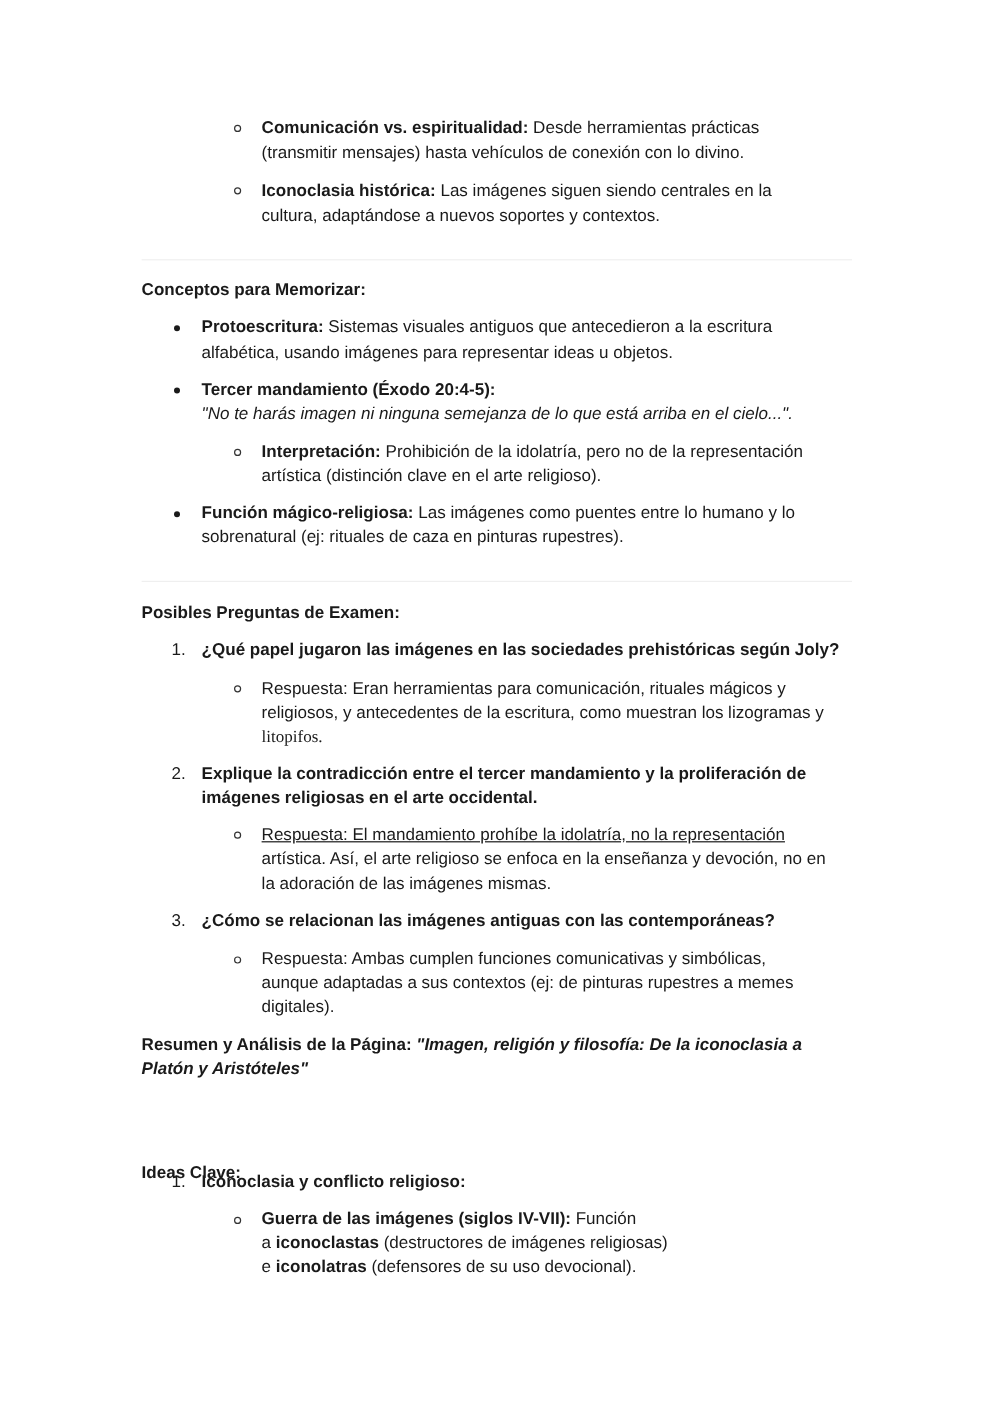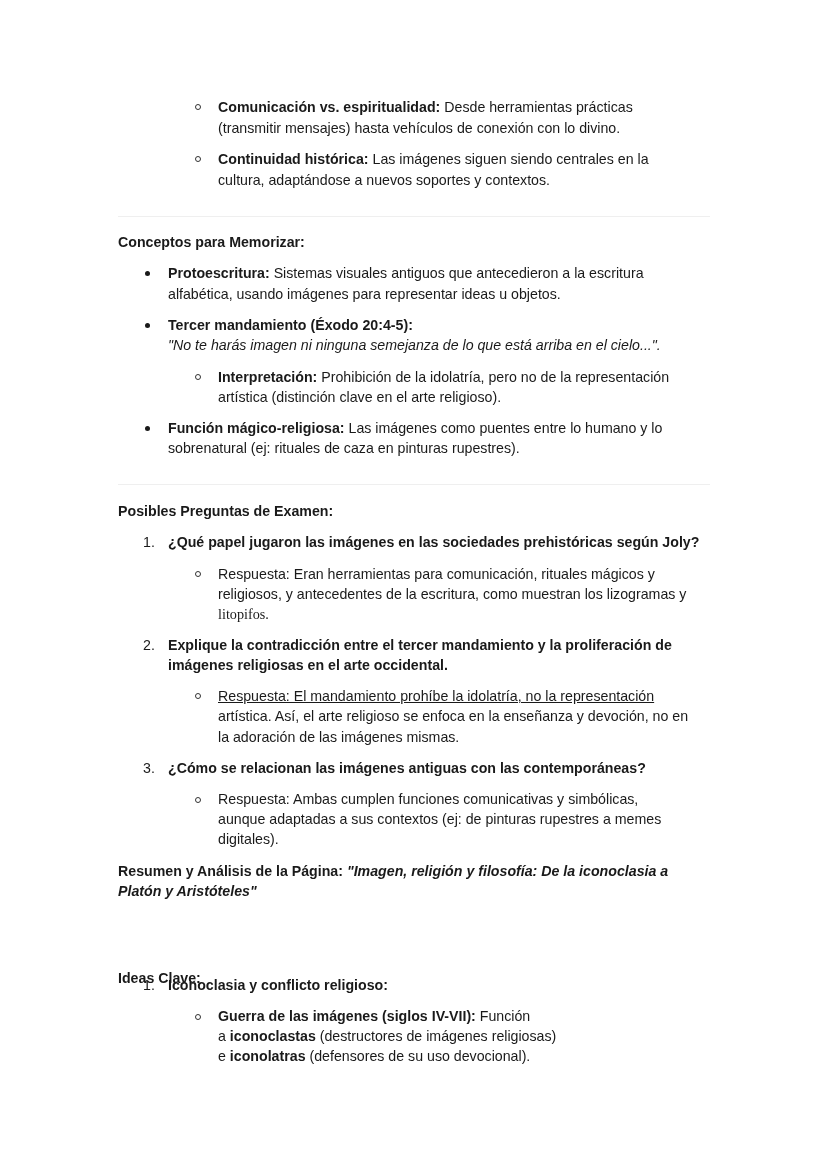--- a/index.html
+++ b/index.html
@@ -20,21 +20,21 @@
 <div class="page">
 
   <span class="bullet-circle" style="left:195px; top:104px;"></span>
   <div class="line" style="left:218px; top:97px;">
     <span class="b">Comunicación vs. espiritualidad:</span><span> Desde herramientas prácticas</span>
   </div>
   <div class="line" style="left:218px; top:118px;">(transmitir mensajes) hasta vehículos de conexión con lo divino.</div>
 
   <span class="bullet-circle" style="left:195px; top:156px;"></span>
   <div class="line" style="left:218px; top:149px;">
-    <span class="b">Continuidad histórica:</span><span> Las imágenes siguen siendo centrales en la</span>
+    <span class="b">Iconoclasia histórica:</span><span> Las imágenes siguen siendo centrales en la</span>
   </div>
   <div class="line" style="left:218px; top:170px;">cultura, adaptándose a nuevos soportes y contextos.</div>
 
   <div class="hr" style="top:216px;"></div>
 
   <div class="line b" style="left:118px; top:232px;">Conceptos para Memorizar:</div>
 
   <span class="bullet-disc" style="left:145px; top:271px;"></span>
   <div class="line" style="left:168px; top:263px;">
     <span class="b">Protoescritura:</span><span> Sistemas visuales antiguos que antecedieron a la escritura</span>

